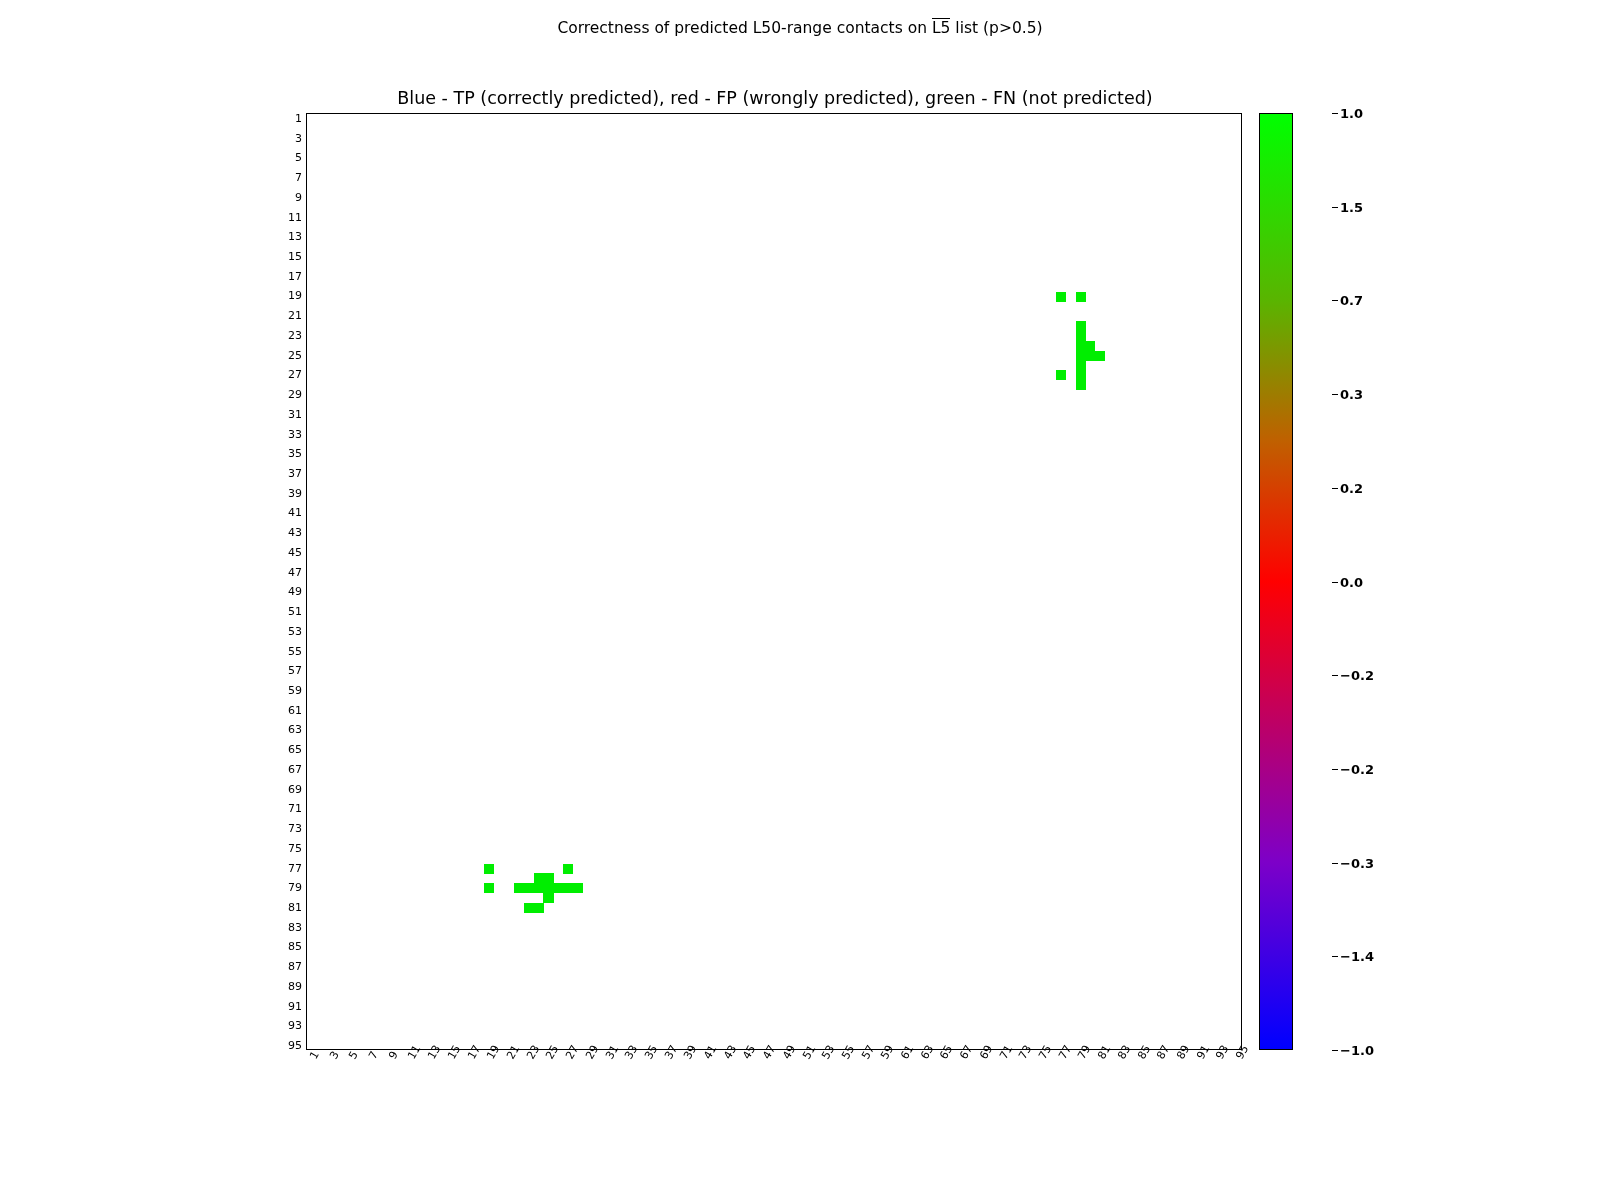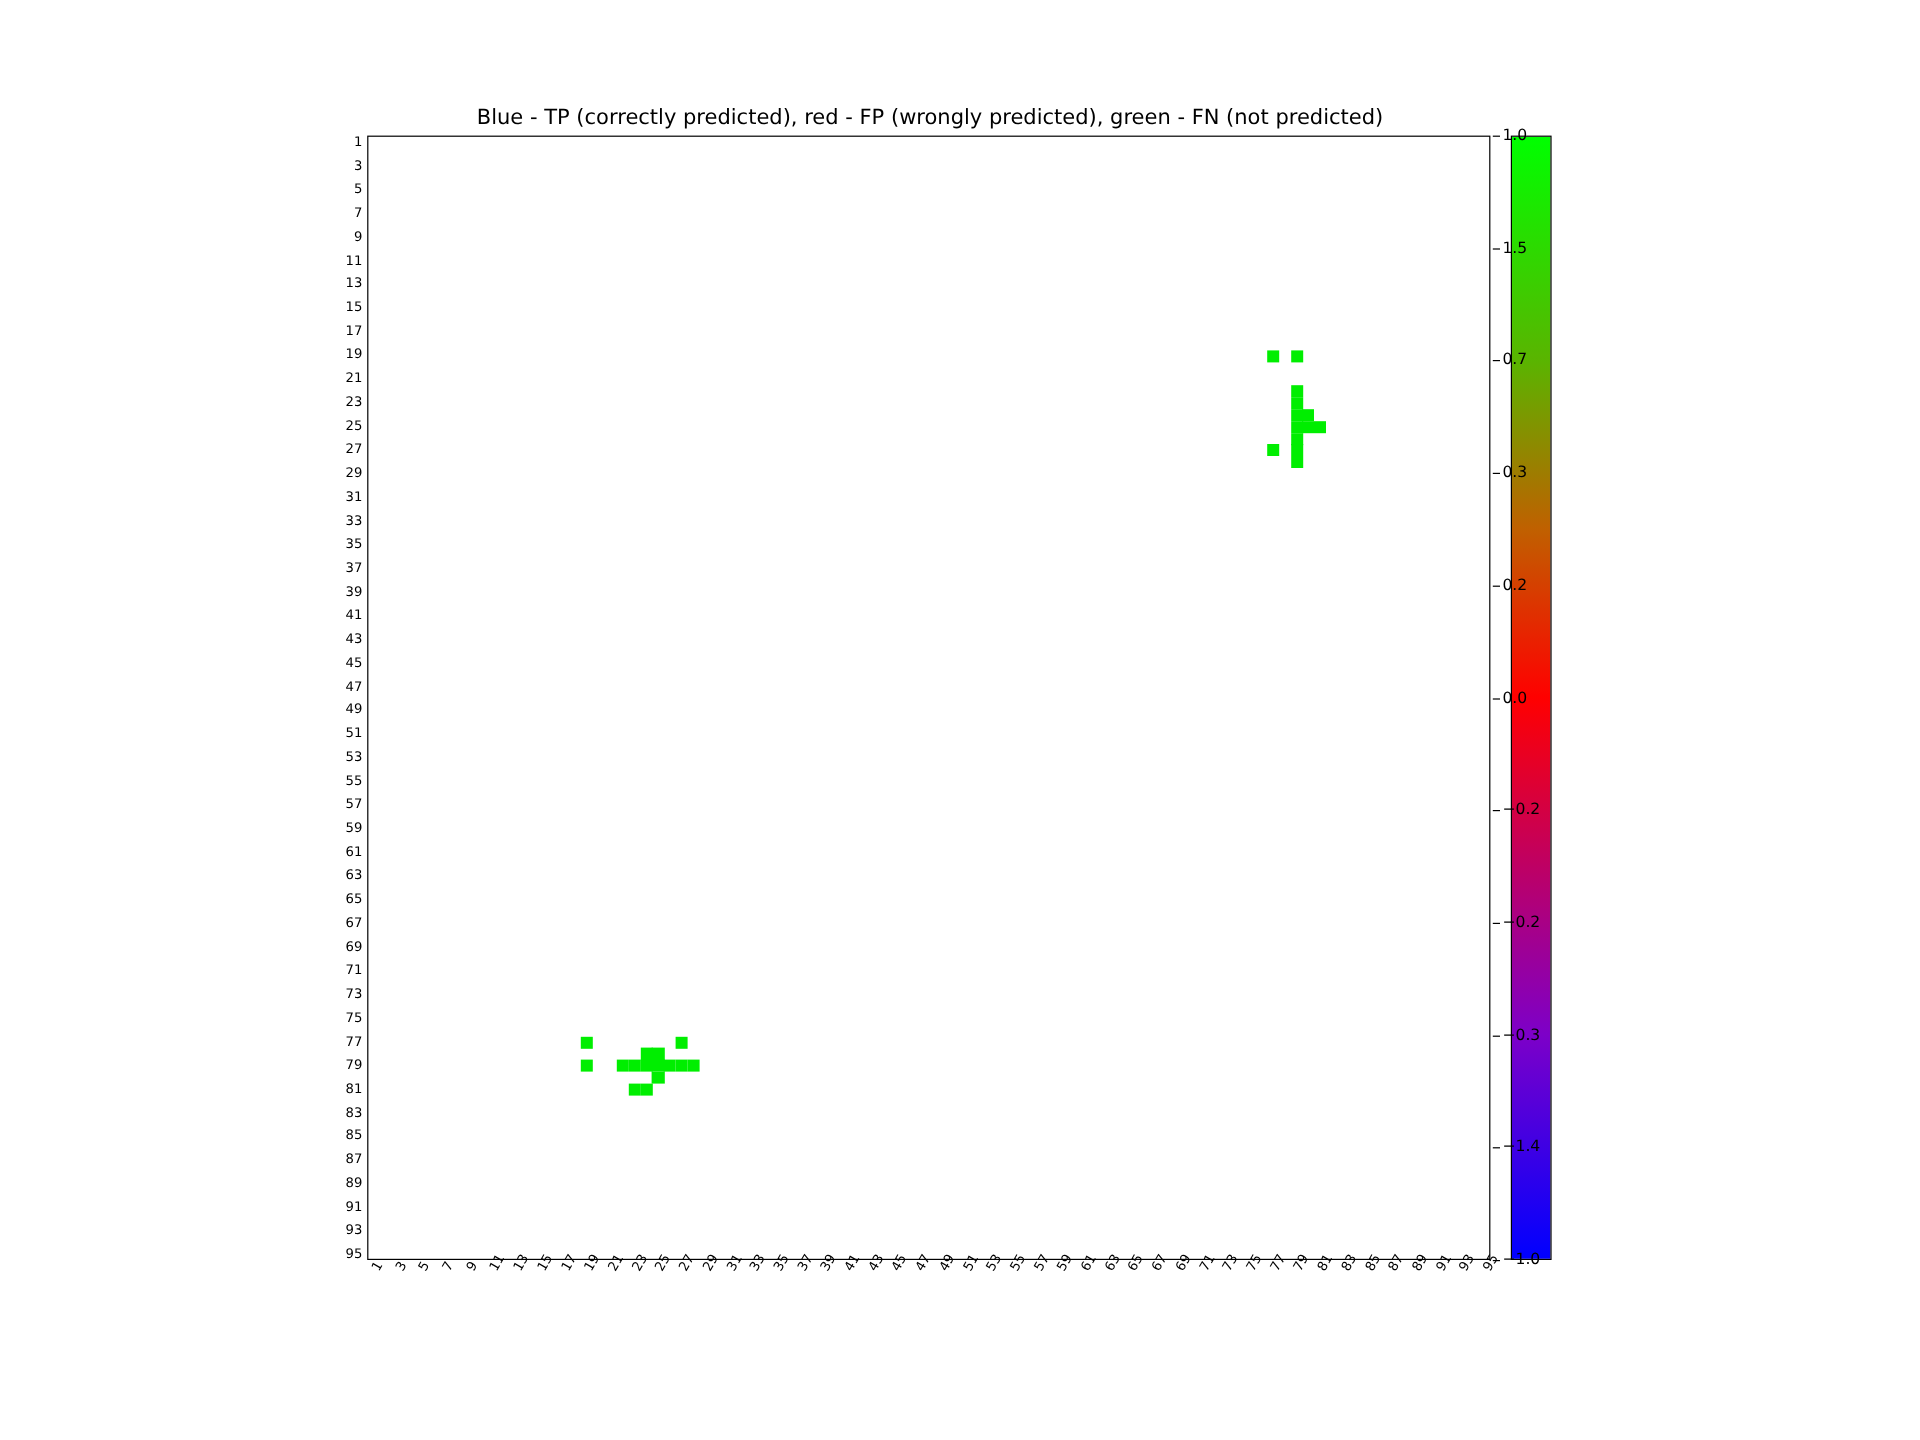--- a/index.html
+++ b/index.html
@@ -110,24 +110,25 @@
     background: linear-gradient(to top,
       #0000ff 0%,
       #7d00c8 20%,
       #ff0000 50%,
       #c06000 65%,
       #5ab400 80%,
       #00ff00 100%);
   }
   #cbar-ticks {
     position: absolute;
-    left: 1244px;
+    left: 1332px;
     top: 113px;
     width: 60px;
     height: 937px;
+    font-weight: bold;
   }
   .cbtick {
     position: absolute;
     left: 8px;
     font-size: 13px;
     color: #000;
     white-space: nowrap;
     transform: translateY(-50%);
   }
   .cbtick-mark {
@@ -135,20 +136,21 @@
     left: 0px;
     width: 6px;
     height: 1px;
     background: #000;
   }
 </style>
 </head>
 <body>
 
 <div id="suptitle">
+  <div class="line2"><span>Correctness of predicted L50-range contacts on </span><span class="overline">L5</span><span> list (p&gt;0.5)</span></div>
 </div>
 
 <div id="axtitle">Blue - TP (correctly predicted), red - FP (wrongly predicted), green - FN (not predicted)</div>
 
 <div id="plot-area">
   <div id="matrix">
       <div class="cell" style="left: 748.8px; top: 177.537px; width: 10.0497px; height: 10.0604px; background: rgb(0, 238, 0);"></div>
       <div class="cell" style="left: 768.505px; top: 177.537px; width: 10.0497px; height: 10.0604px; background: rgb(0, 238, 0);"></div>
       <div class="cell" style="left: 768.505px; top: 207.126px; width: 10.0497px; height: 10.0604px; background: rgb(0, 238, 0);"></div>
       <div class="cell" style="left: 768.505px; top: 216.989px; width: 10.0497px; height: 10.0604px; background: rgb(0, 238, 0);"></div>

